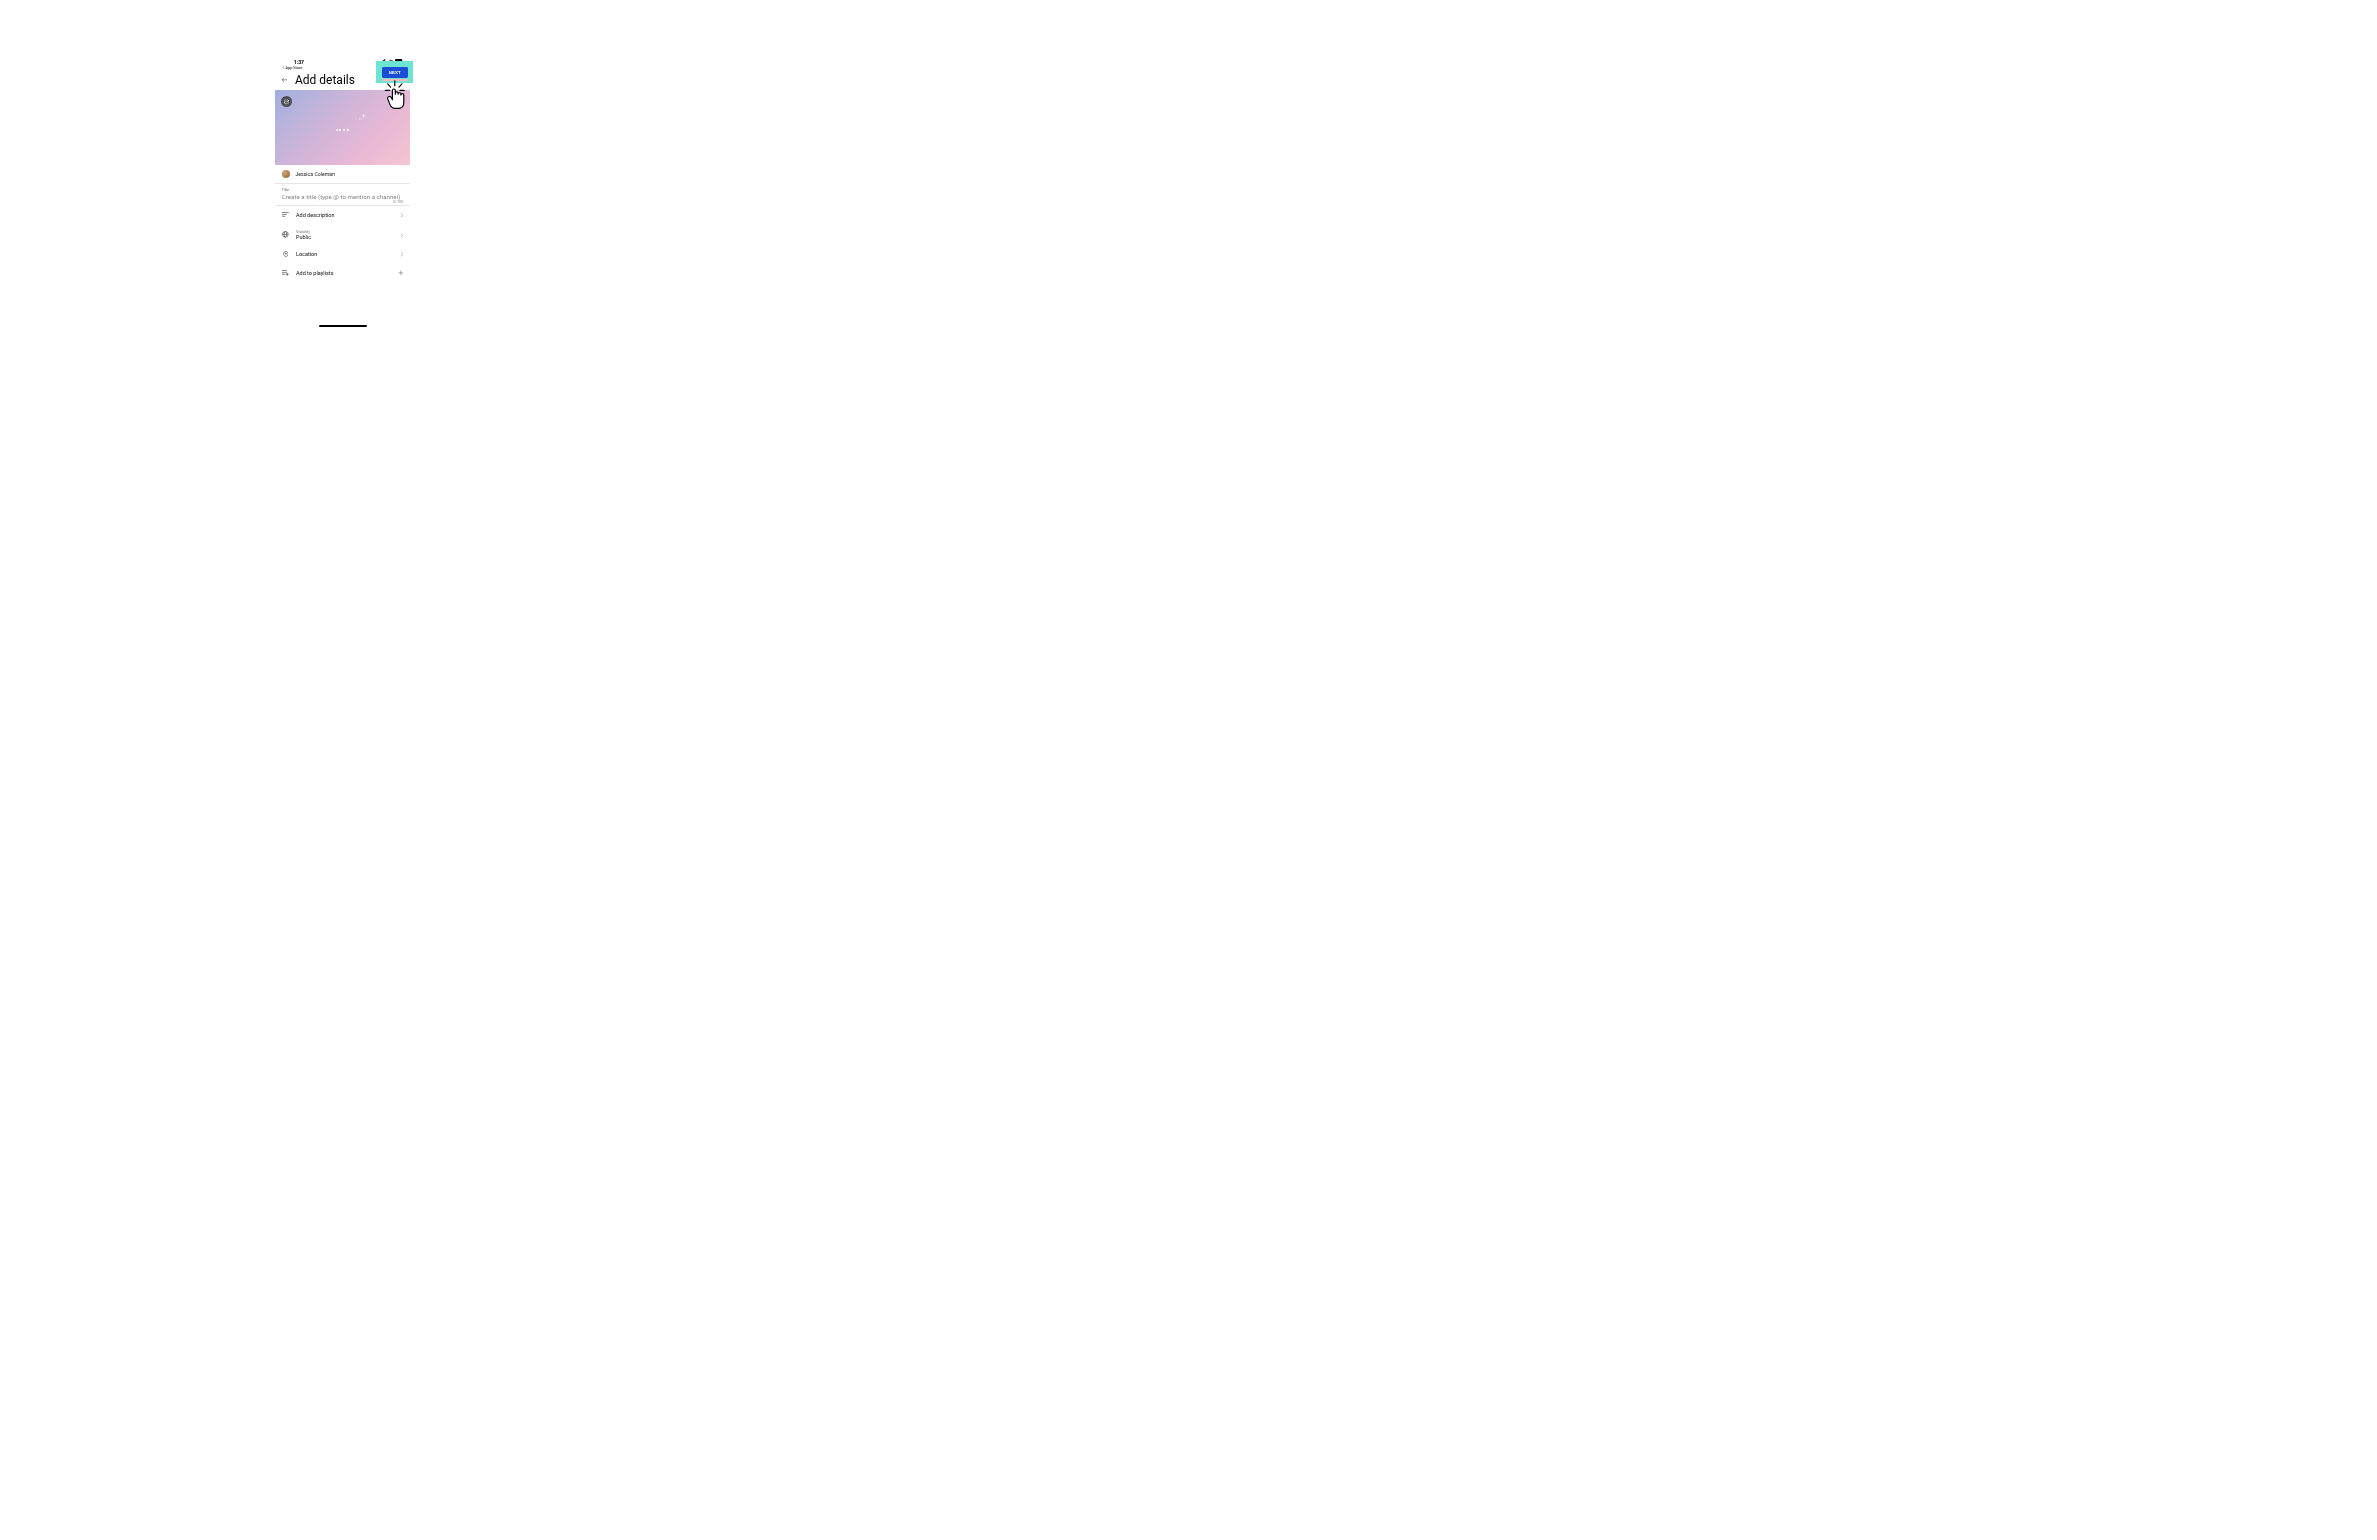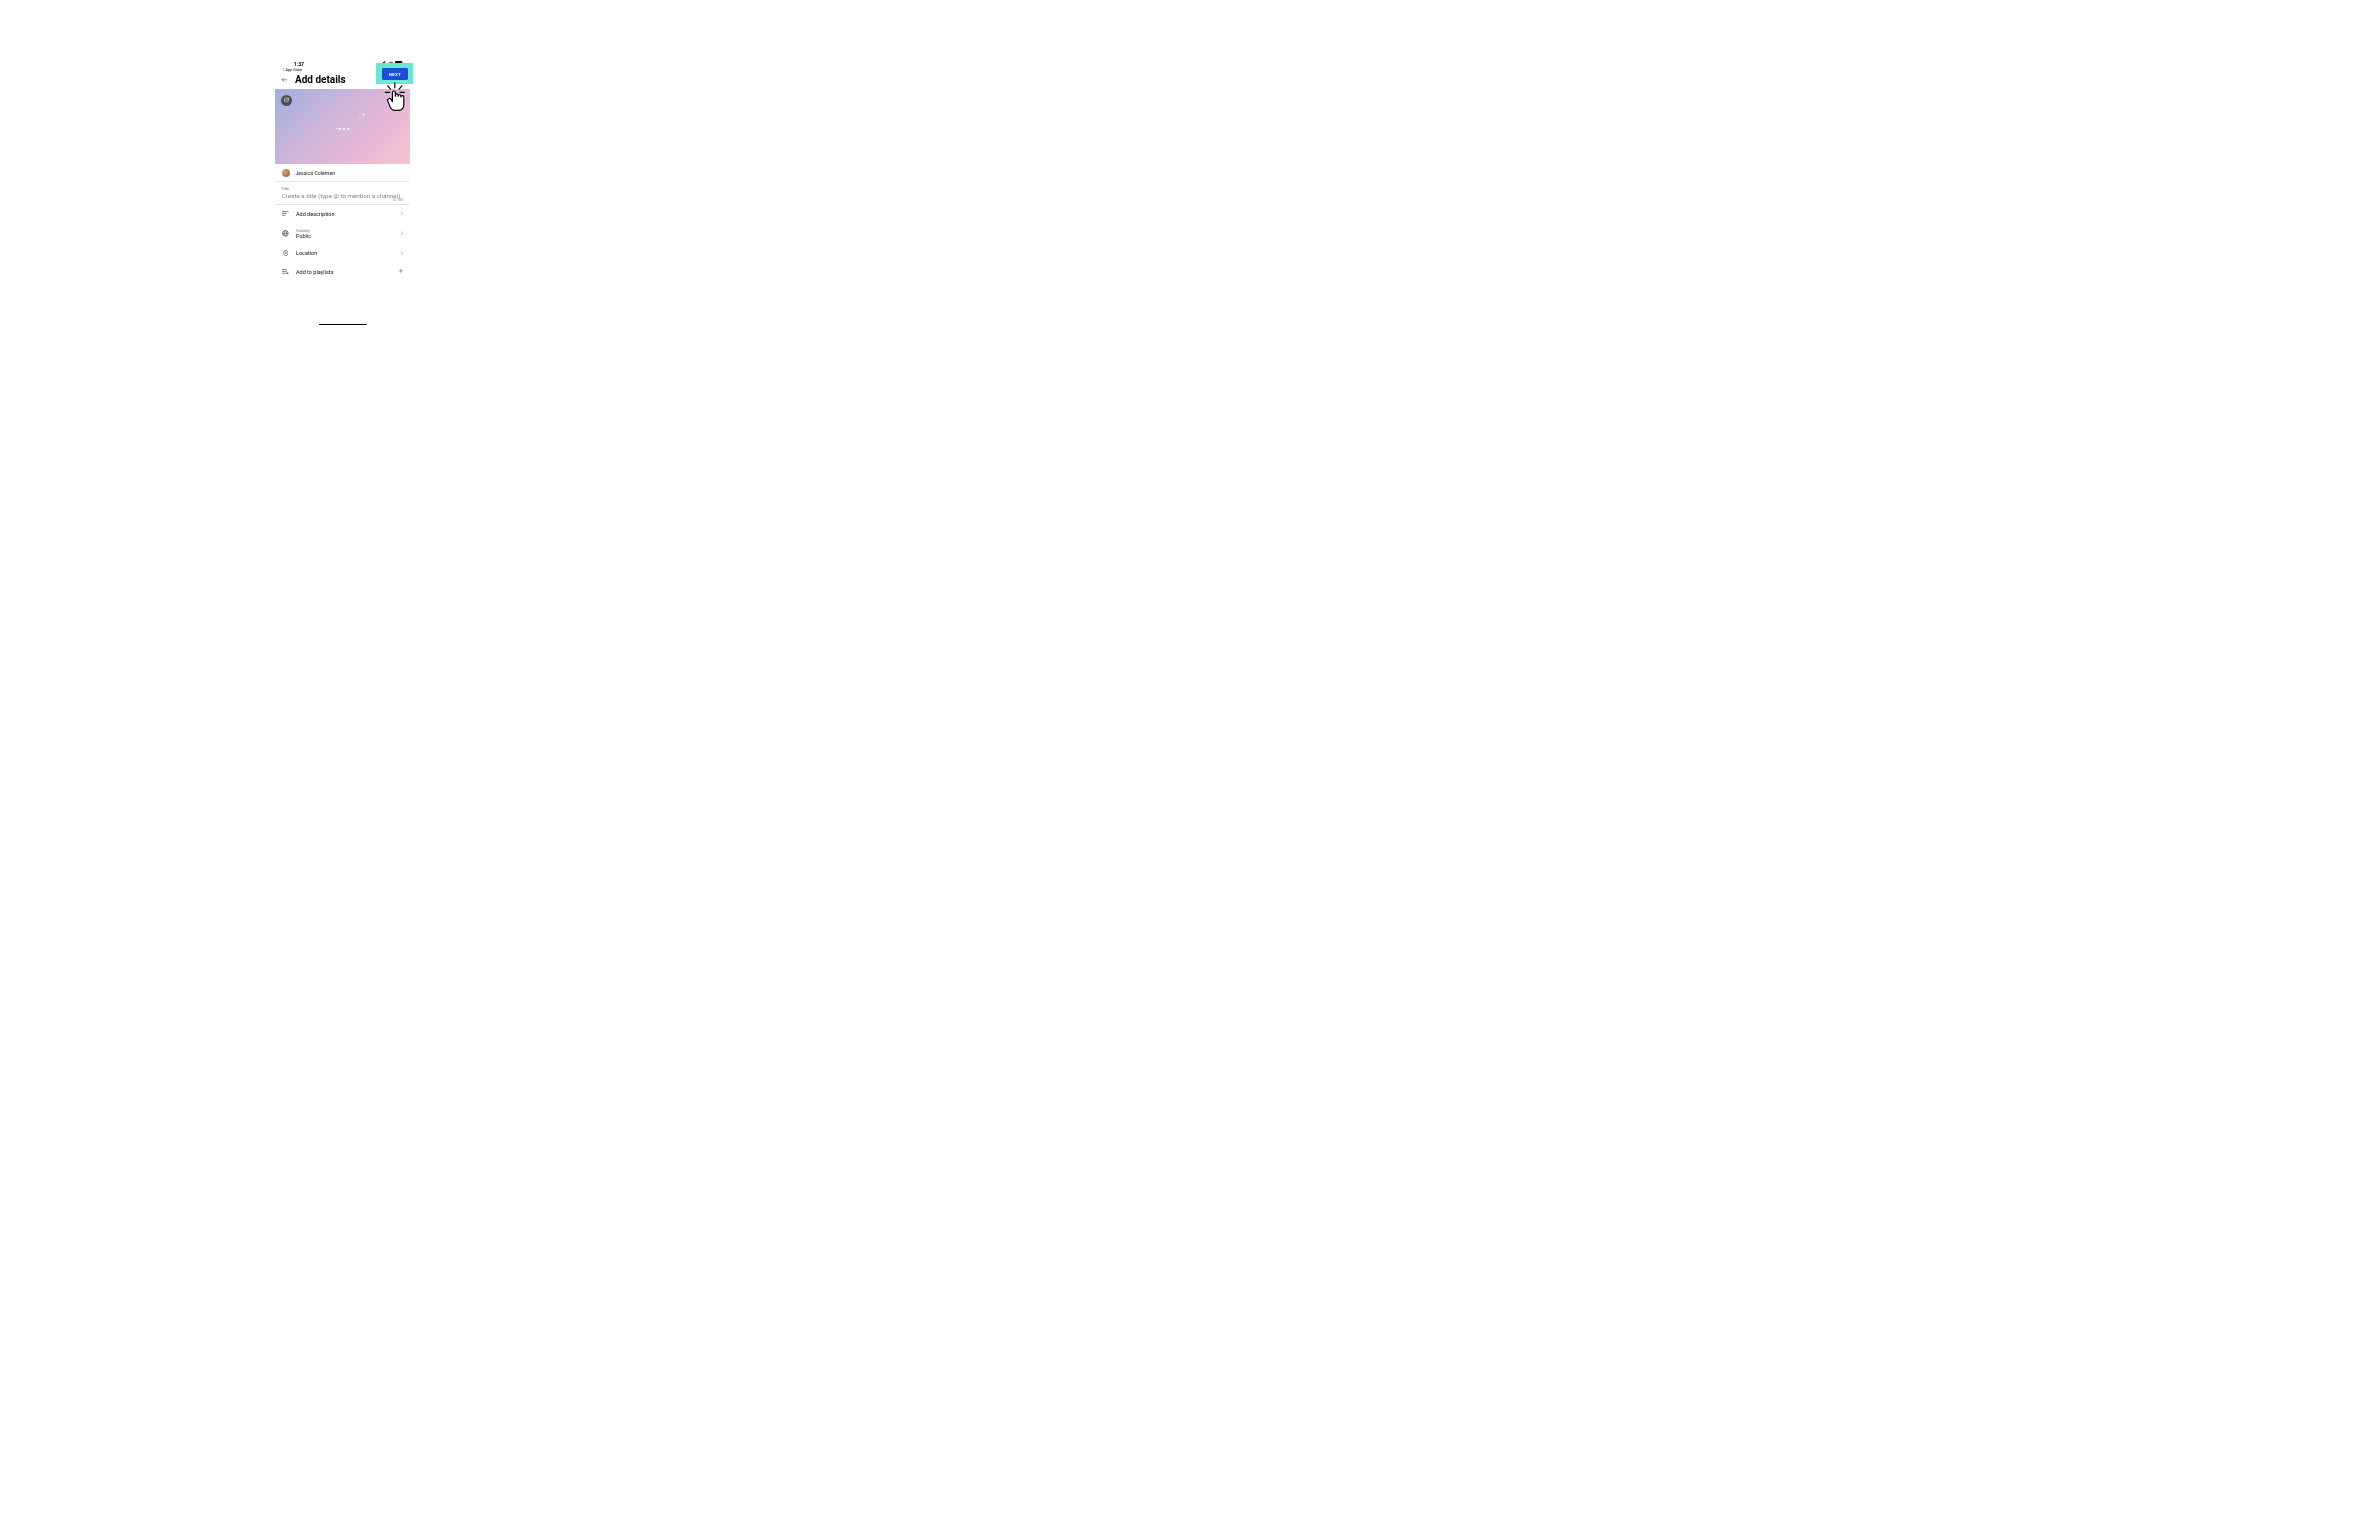--- a/index.html
+++ b/index.html
@@ -62,22 +62,22 @@
       position: relative;
     }
     .back-arrow {
       width: 7.6px;
       height: 7.6px;
       display: flex;
       align-items: center;
       justify-content: center;
     }
     .header-title {
-      font-size: 10px;
-      font-weight: 700;
+      font-size: 12px;
+      font-weight: 400;
       color: #000;
       flex: 1;
     }
     .next-highlight {
       position: absolute;
       right: -3.3px;
       top: -6.7px;
       background: #6ee5d3;
       padding: 5.7px 5.7px 1.9px 5.7px;
       z-index: 5;

